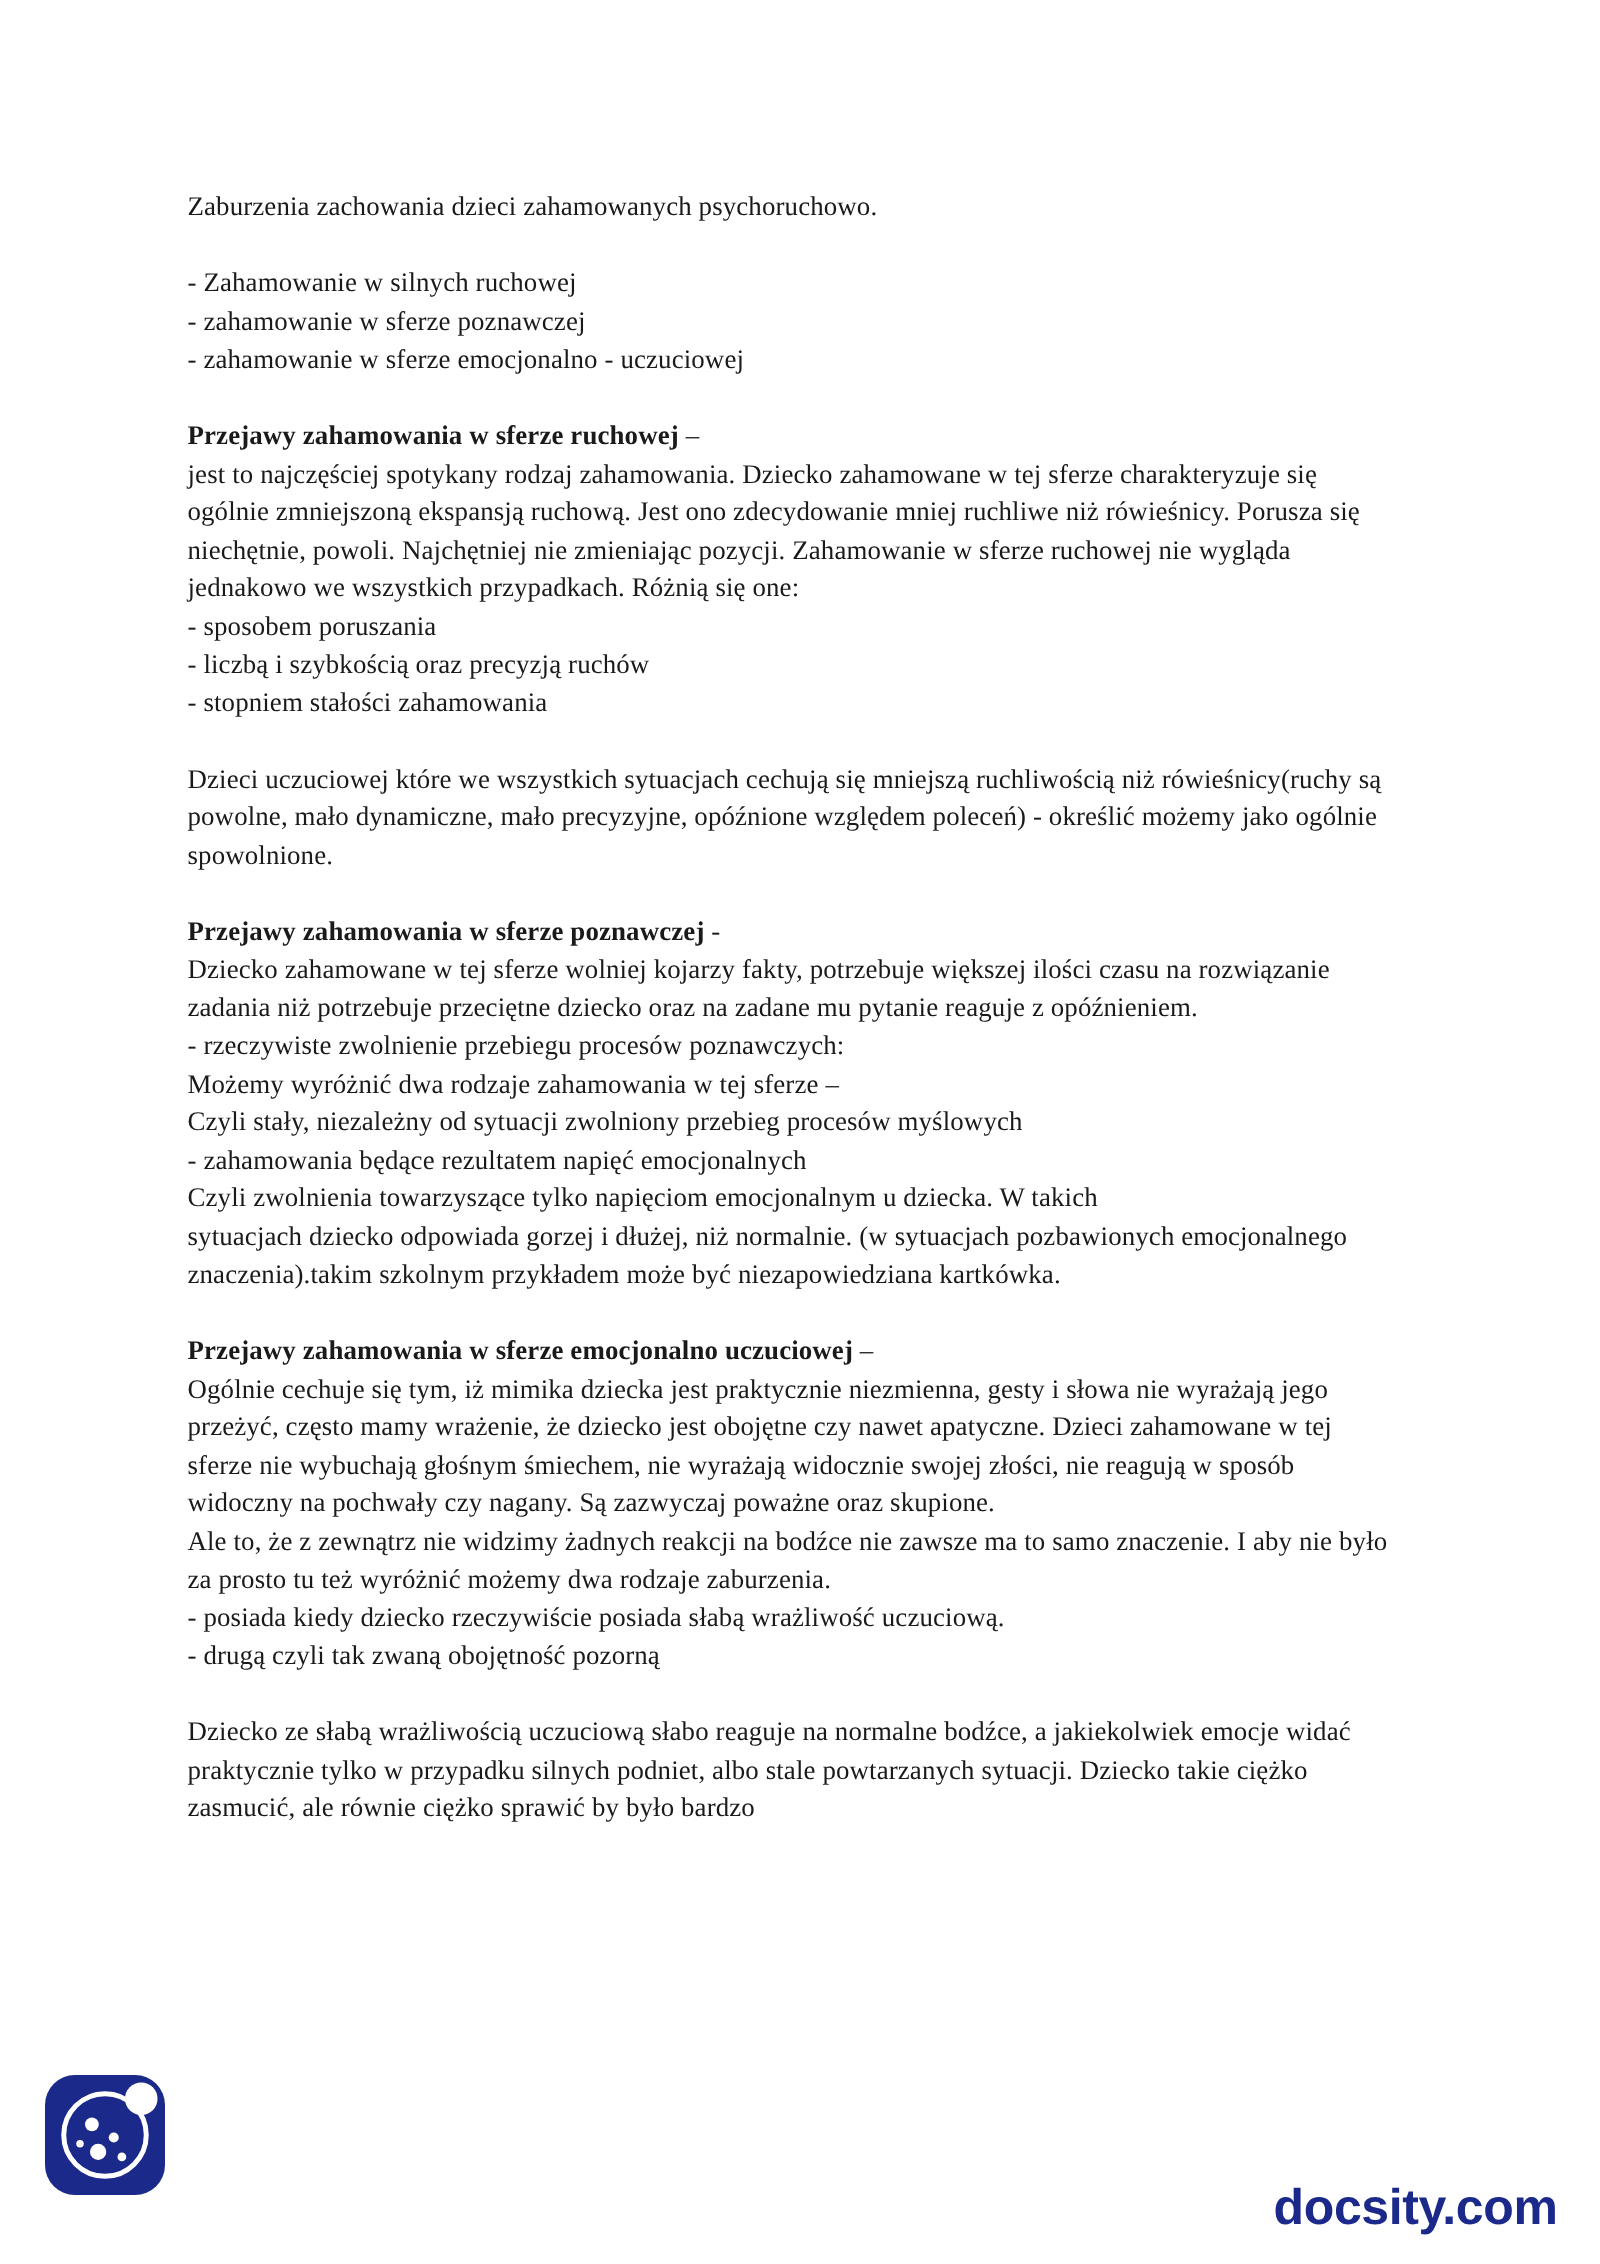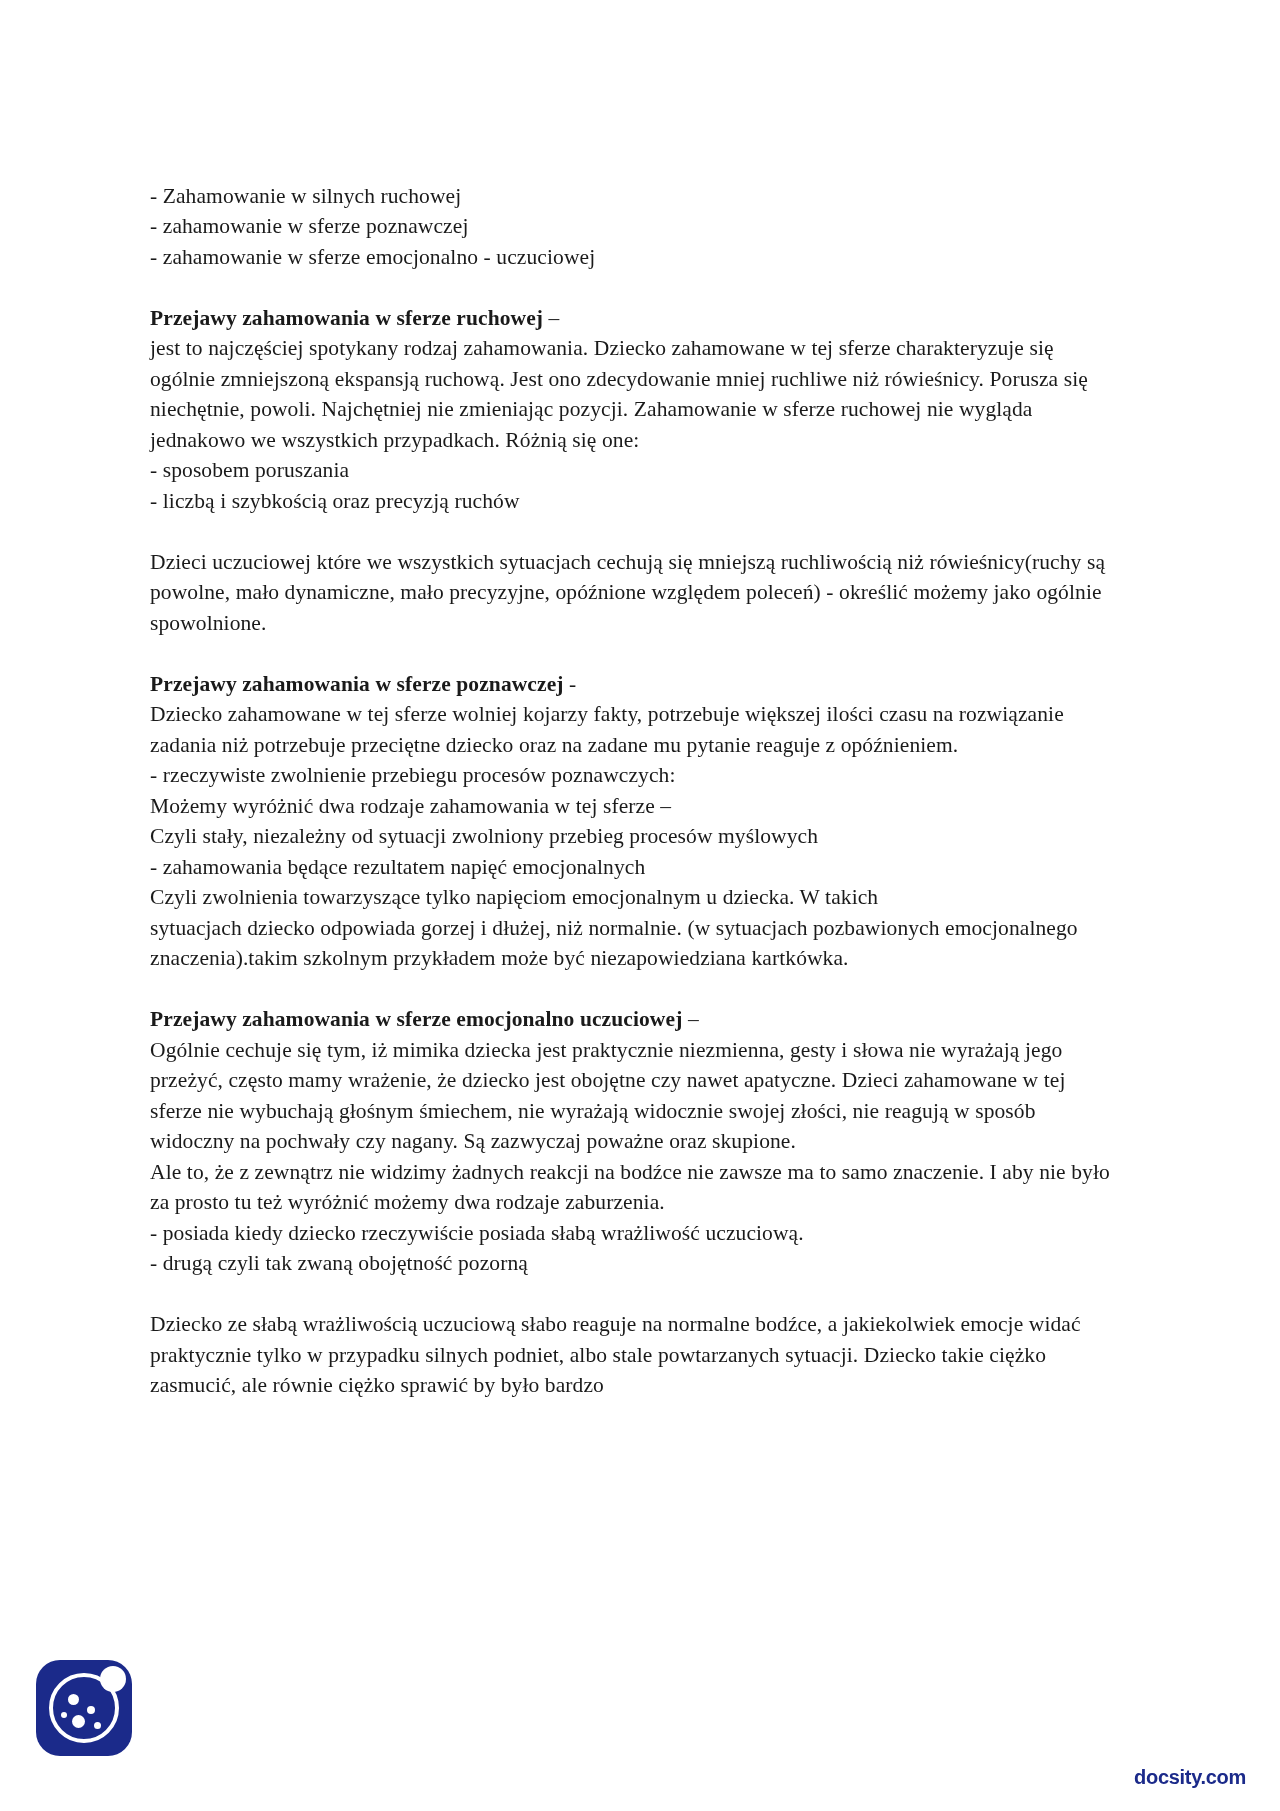--- a/index.html
+++ b/index.html
@@ -81,45 +81,47 @@
     width: 26px;
     height: 26px;
     background: #ffffff;
     border-radius: 50%;
   }
   .brand {
     position: absolute;
     right: 34px;
     bottom: 22px;
     font-family: "Liberation Sans", sans-serif;
-    font-size: 20px;
+    font-size: 40px;
     font-weight: bold;
     color: #1b2a8a;
     letter-spacing: -0.3px;
   }
 </style>
 </head>
 <body>
 
 <div class="page">
   <div class="content">
 
+    <p class="block">Zaburzenia zachowania dzieci zahamowanych psychoruchowo.</p>
 
     <div class="blank"></div>
 
     <p>- Zahamowanie w silnych ruchowej</p>
     <p>- zahamowanie w sferze poznawczej</p>
     <p>- zahamowanie w sferze emocjonalno - uczuciowej</p>
 
     <div class="blank"></div>
 
     <p><span class="bold">Przejawy zahamowania w sferze ruchowej</span><span> –</span></p>
     <p> jest to najczęściej spotykany rodzaj zahamowania. Dziecko zahamowane w tej sferze charakteryzuje się ogólnie zmniejszoną ekspansją ruchową. Jest ono zdecydowanie mniej ruchliwe niż rówieśnicy. Porusza się niechętnie, powoli. Najchętniej nie zmieniając pozycji. Zahamowanie w sferze ruchowej nie wygląda jednakowo we wszystkich przypadkach. Różnią się one:</p>
     <p>- sposobem poruszania</p>
     <p>- liczbą i szybkością oraz precyzją ruchów</p>
+    <p>- stopniem stałości zahamowania</p>
 
     <div class="blank"></div>
 
     <p>Dzieci uczuciowej  które we wszystkich sytuacjach cechują się mniejszą ruchliwością niż rówieśnicy(ruchy są powolne, mało dynamiczne, mało precyzyjne, opóźnione względem poleceń) - określić możemy jako ogólnie spowolnione.</p>
 
     <div class="blank"></div>
 
     <p><span class="bold">Przejawy zahamowania w sferze poznawczej</span><span> -</span></p>
     <p>Dziecko zahamowane w tej sferze wolniej kojarzy fakty, potrzebuje większej ilości czasu na rozwiązanie zadania niż potrzebuje przeciętne dziecko oraz na zadane mu pytanie reaguje z opóźnieniem.</p>
     <p>- rzeczywiste zwolnienie przebiegu procesów poznawczych:</p>

